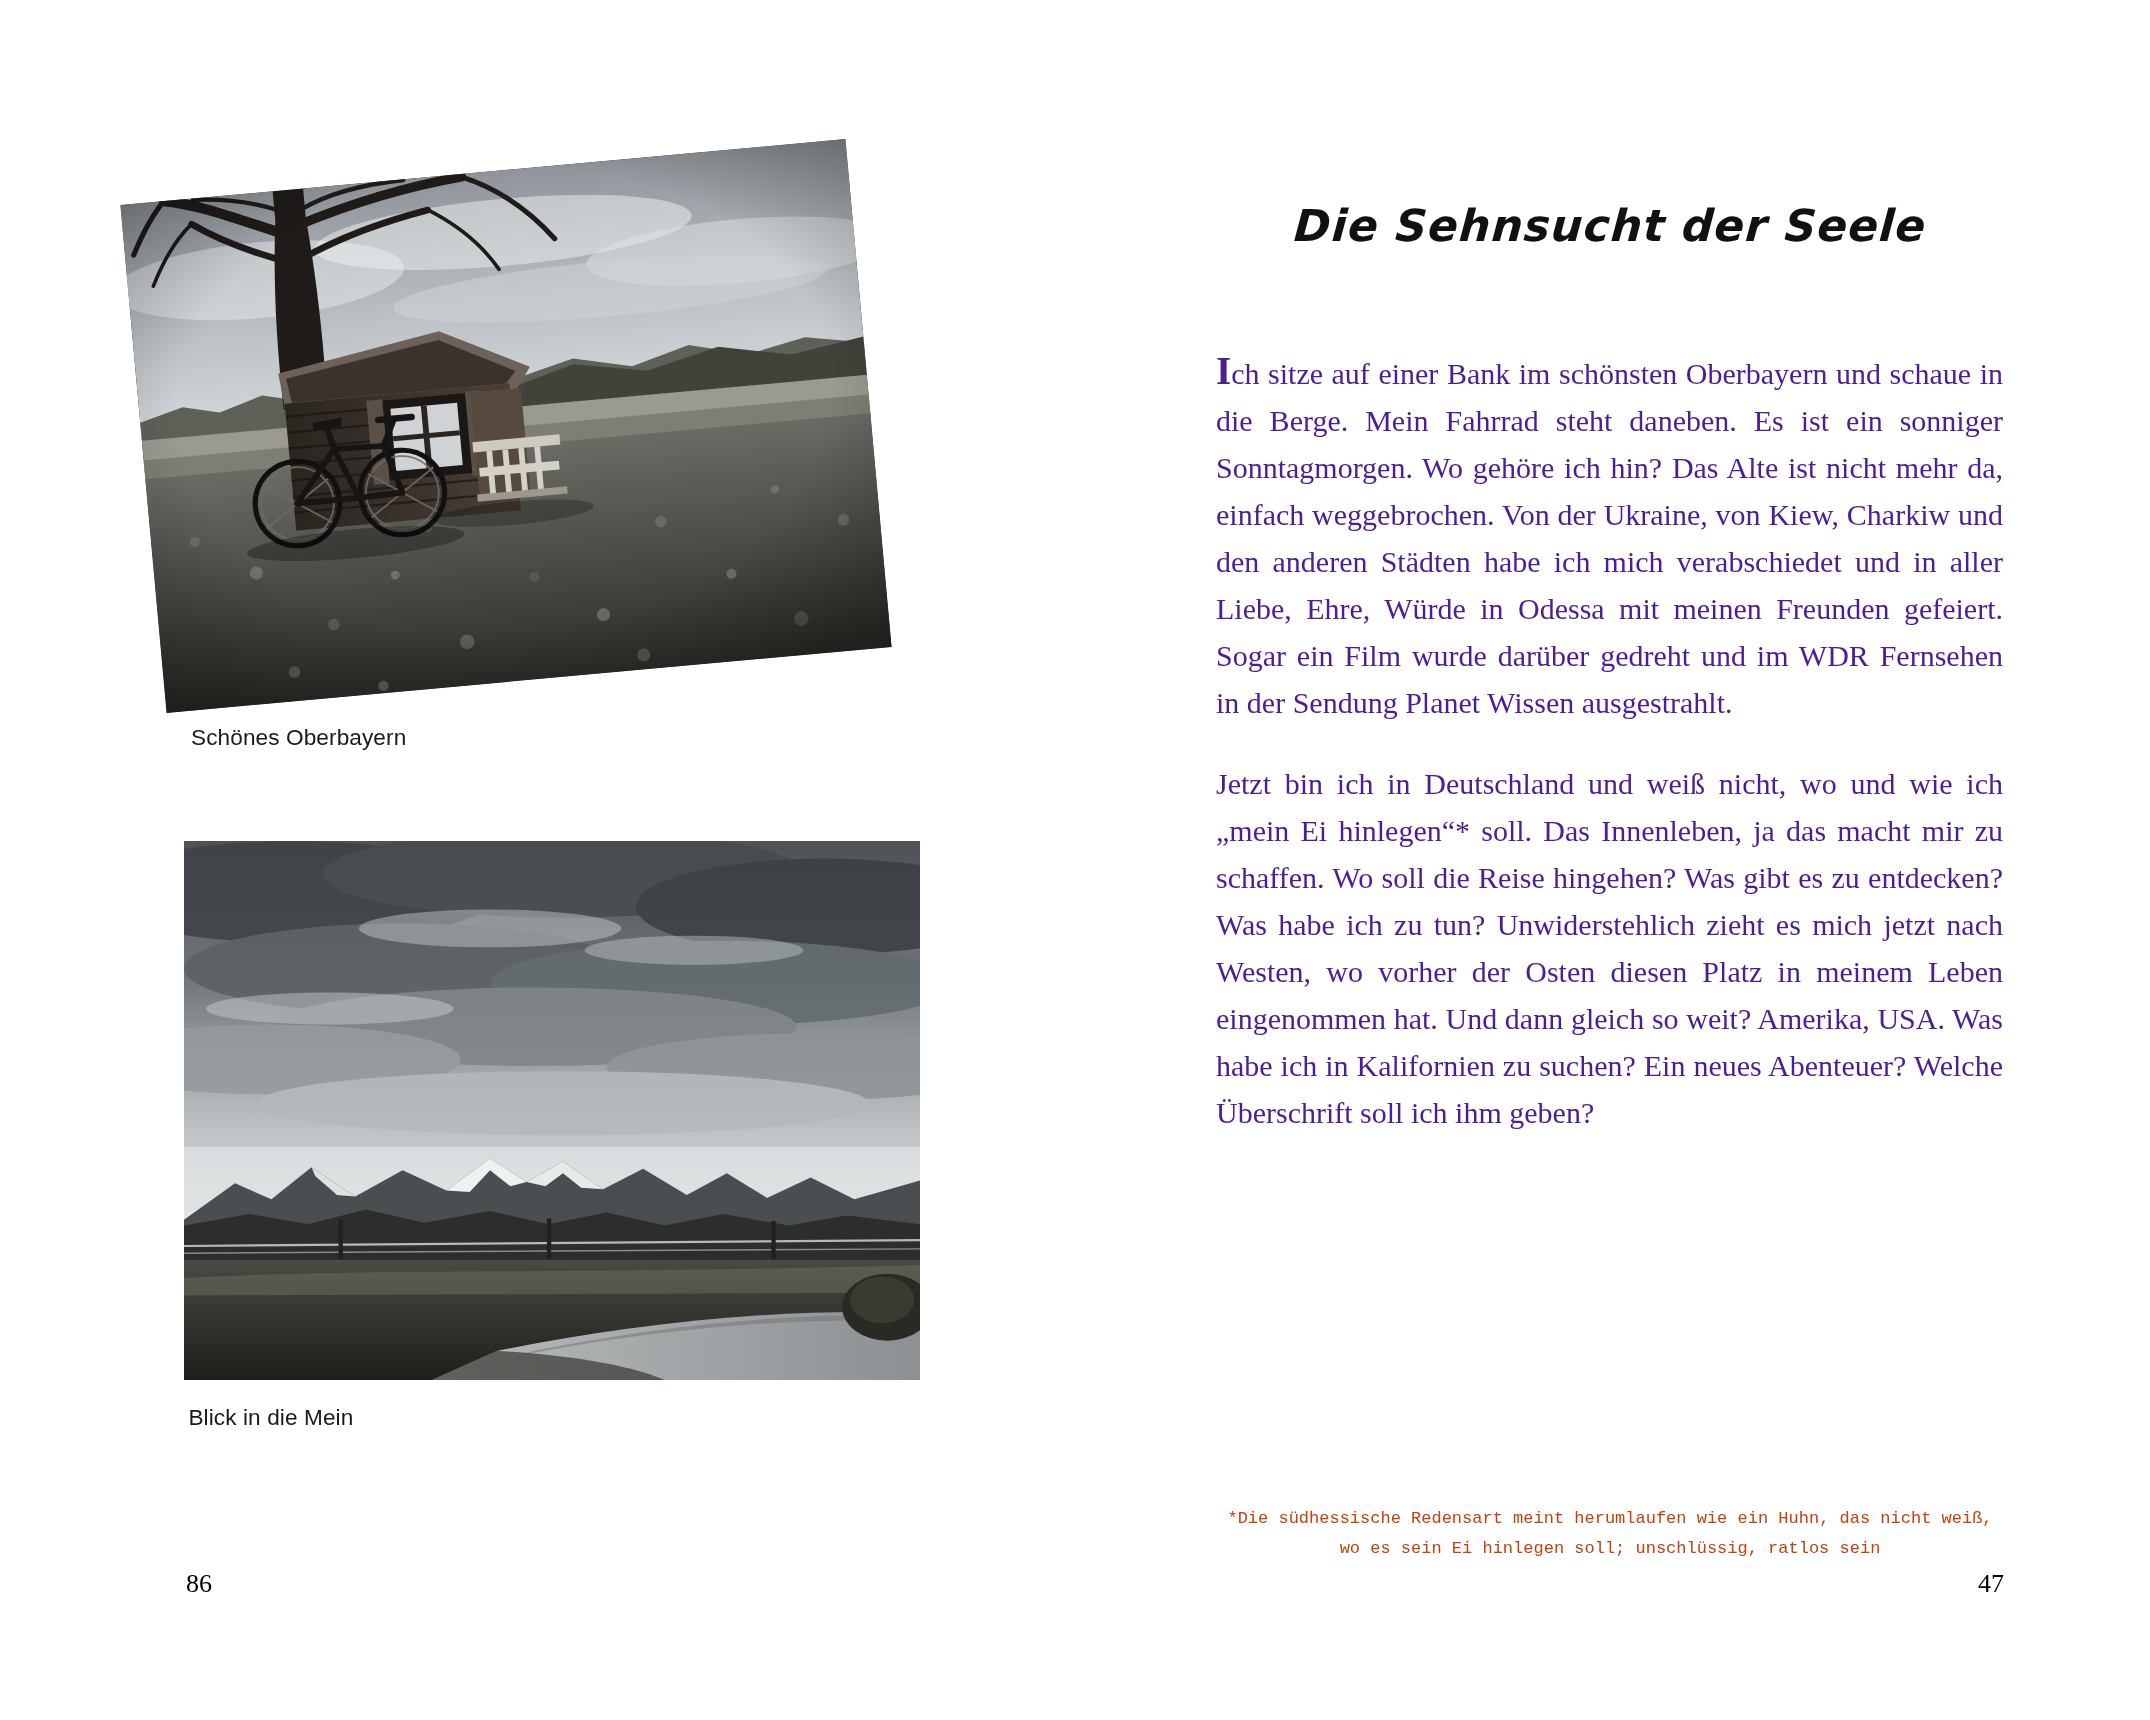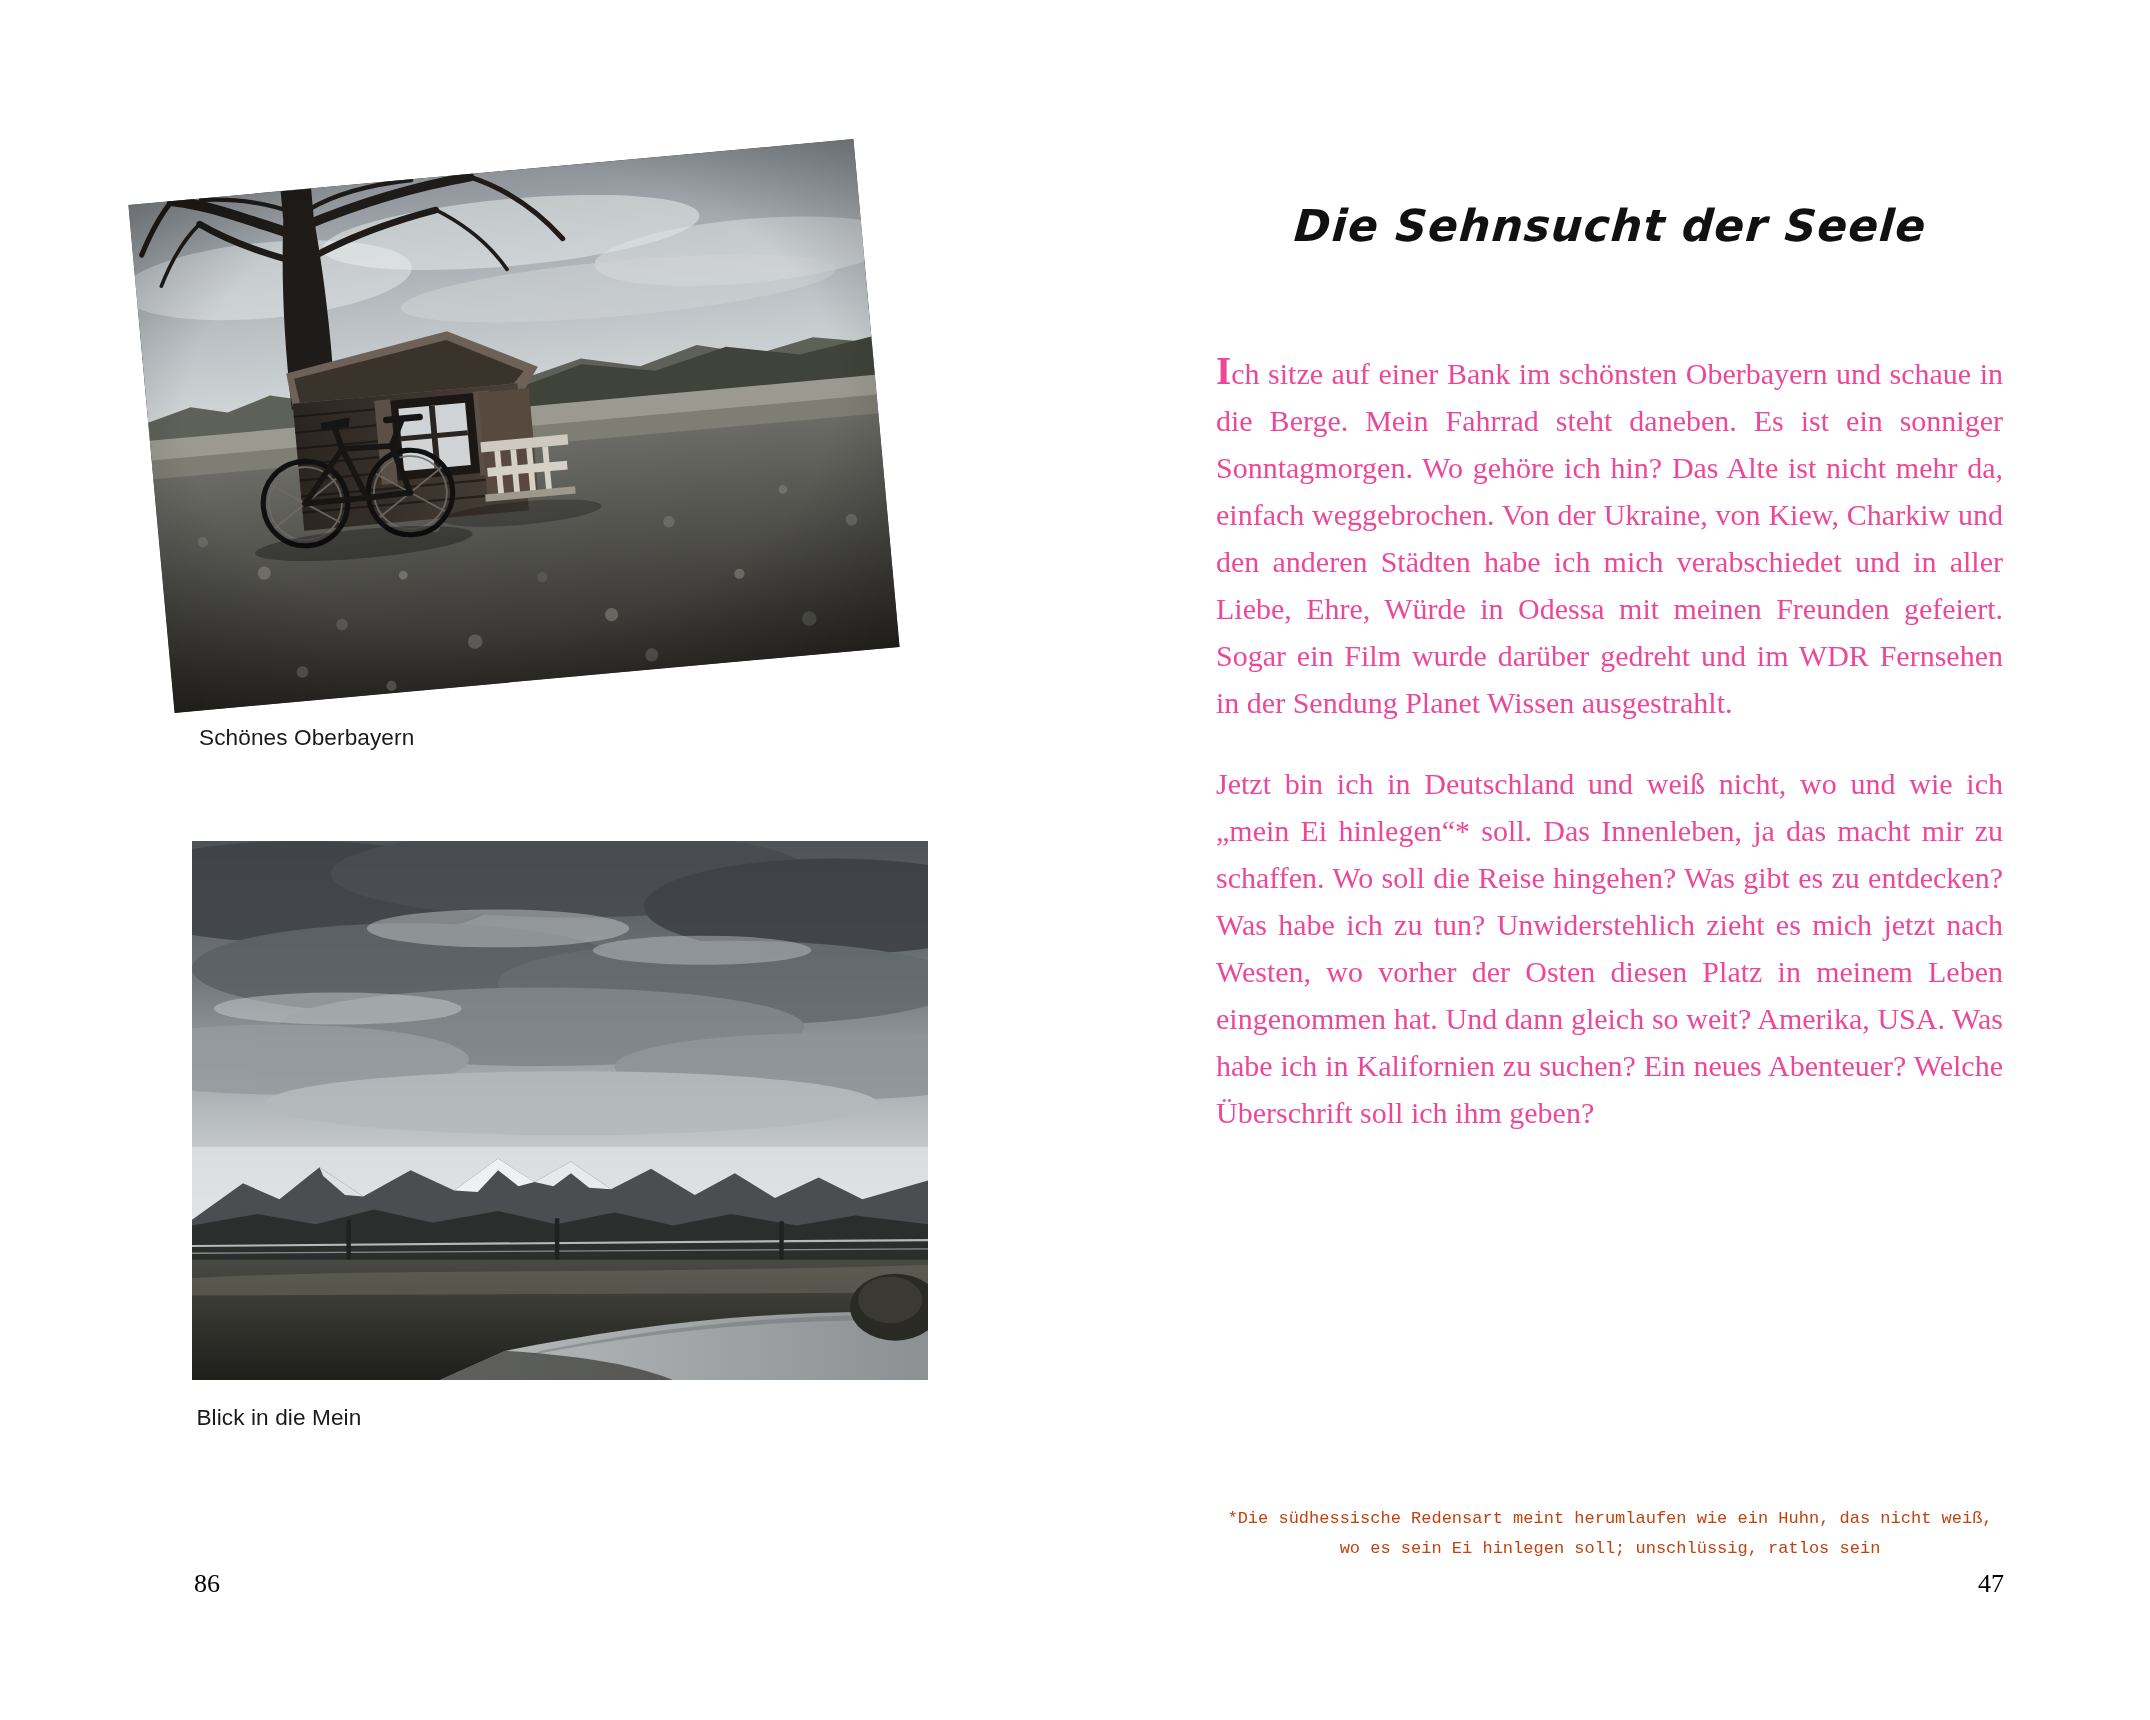--- a/index.html
+++ b/index.html
@@ -16,21 +16,21 @@
   .spread {
     position: relative;
     width: 2151px;
     height: 1720px;
     background: #ffffff;
   }
 
   
   .page-left {
     position: absolute;
-    left: 8px;
+    left: 0;
     top: 0;
     width: 1075px;
     height: 1438px;
   }
   .figure-block {
     position: absolute;
   }
   .fig1 {
     left: 142px;
     top: 171px;
@@ -116,21 +116,21 @@
   .body-col {
     position: absolute;
     left: 141px;
     top: 350px;
     width: 787px;
   }
   .para {
     font-family: "Liberation Serif", serif;
     font-size: 30px;
     line-height: 47px;
-    color: #ec4899;
+    color: #4c1d95;
     text-align: justify;
     text-justify: inter-word;
     margin: 0 0 34px 0;
   }
   .para .dropcap {
     font-size: 39px;
     font-weight: 600;
     line-height: 1;
   }
   .footnote {

